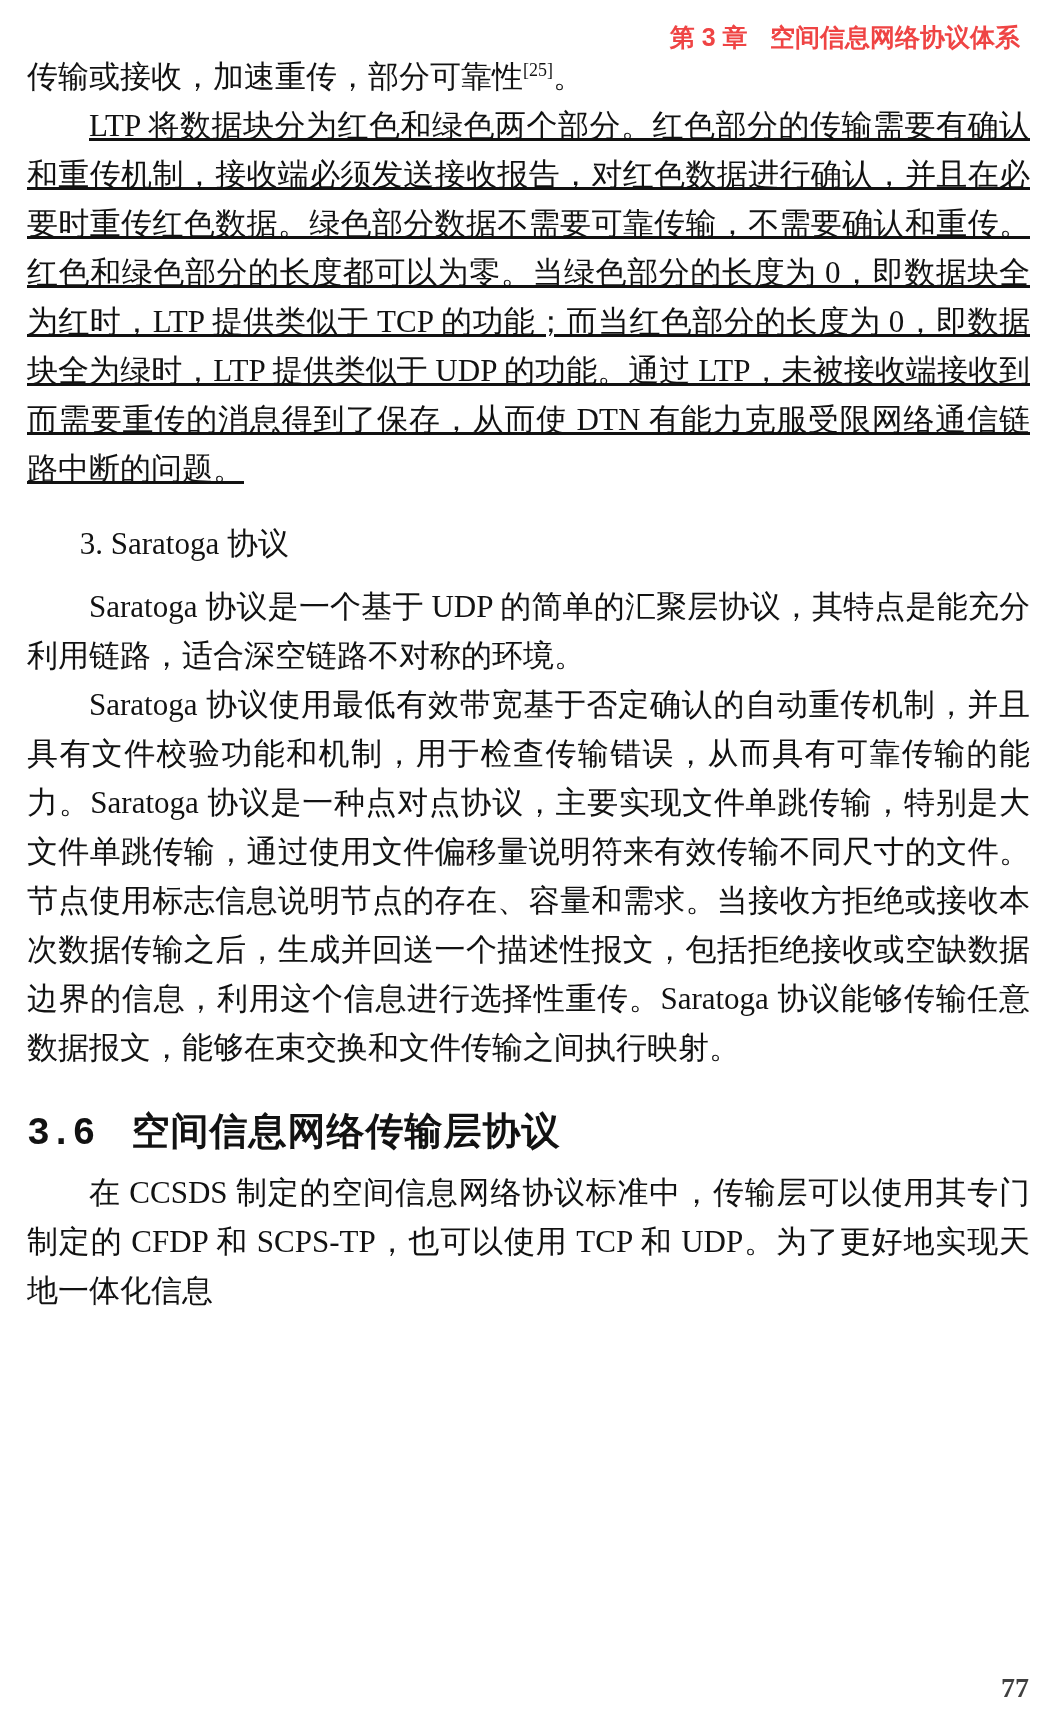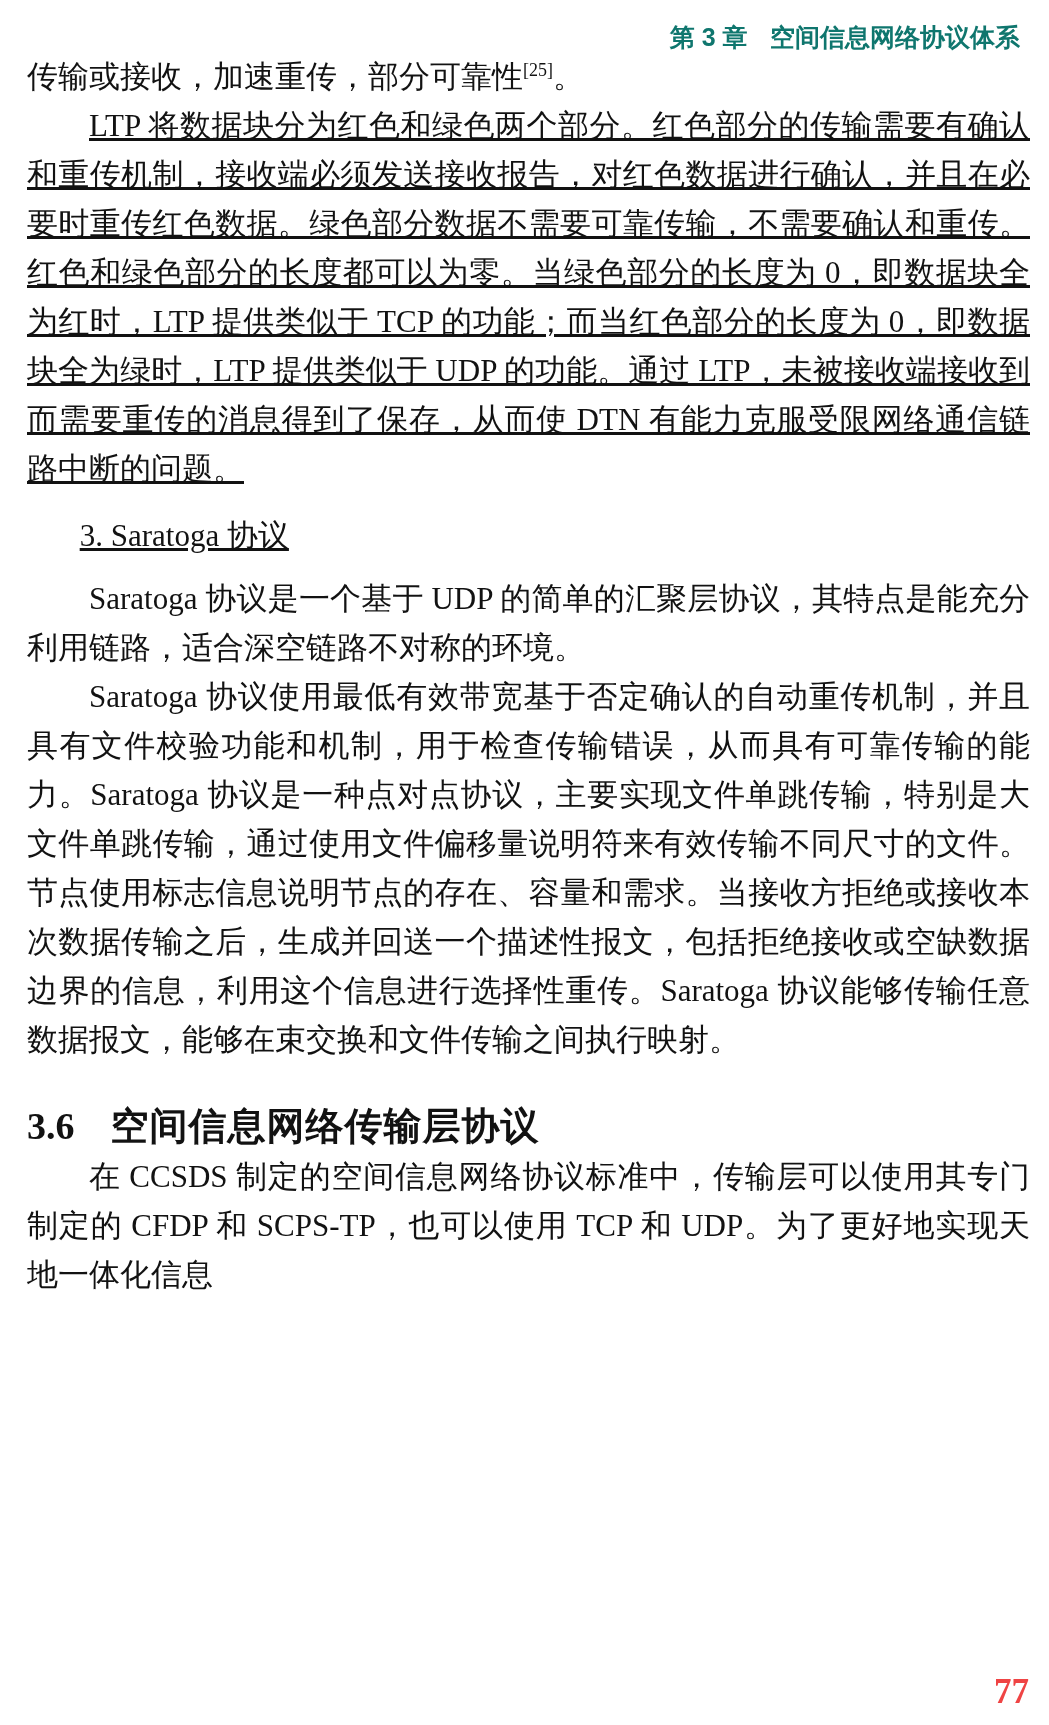--- a/index.html
+++ b/index.html
@@ -16,21 +16,21 @@
     padding: 22px 19px 0 27px;
     color: #121212;
     font-family: "Liberation Serif", "DejaVu Serif", serif;
     overflow: hidden;
   }
   .runhead {
     text-align: right;
     font-family: "Liberation Sans", "DejaVu Sans", sans-serif;
     font-size: 25px;
     line-height: 30px;
-    color: #0f766e;
+    color: #ef4444;
     font-weight: 600;
     padding-right: 10px;
   }
   .runhead .chapter { margin-right: 0.9em; }
 
   .bodytext p {
     margin: 0;
     font-size: 31px;
     line-height: 49px;
     text-align: justify;
@@ -40,45 +40,45 @@
   .p-intro  { margin-top: 90px; }
   .p-ltp    { margin-top: 4px; text-decoration: underline; }
   .p-sara2  { margin-top: 5px; }
   .p-trans  { margin-top: 46px; }
   .p-ccsds  { margin-top: 0; }
 
   h3.sub {
     font-size: 31px;
     line-height: 49px;
     font-weight: 400;
-    margin: 18px 0 14px 0;
+    margin: 26px 0 14px 0;
     padding-left: 1.7em;
-    text-decoration: underline;
   }
   h2.sec {
     font-size: 38px;
     line-height: 52px;
     font-weight: 700;
-    margin: 36px 0 0 0;
+    margin: 36px 0 8px 0;
     letter-spacing: 1px;
+    font-family: Liberation Mono, monospace;
   }
   h2.sec .num { margin-right: 0.95em; letter-spacing: 0; }
 
   sup.cite {
     font-size: 0.58em;
     font-weight: 400;
     line-height: 0;
   }
   .pageno {
     position: absolute;
     top: 1672px;
     right: 20px;
-    font-size: 35px;
+    font-size: 28px;
     font-weight: 700;
-    color: #ef4444;
+    color: #404040;
   }
 </style>
 </head>
 <body>
 
 <div class="page">
 
   <div class="runhead">
     <span class="chapter">第 3 章</span><span>空间信息网络协议体系</span>
   </div>

